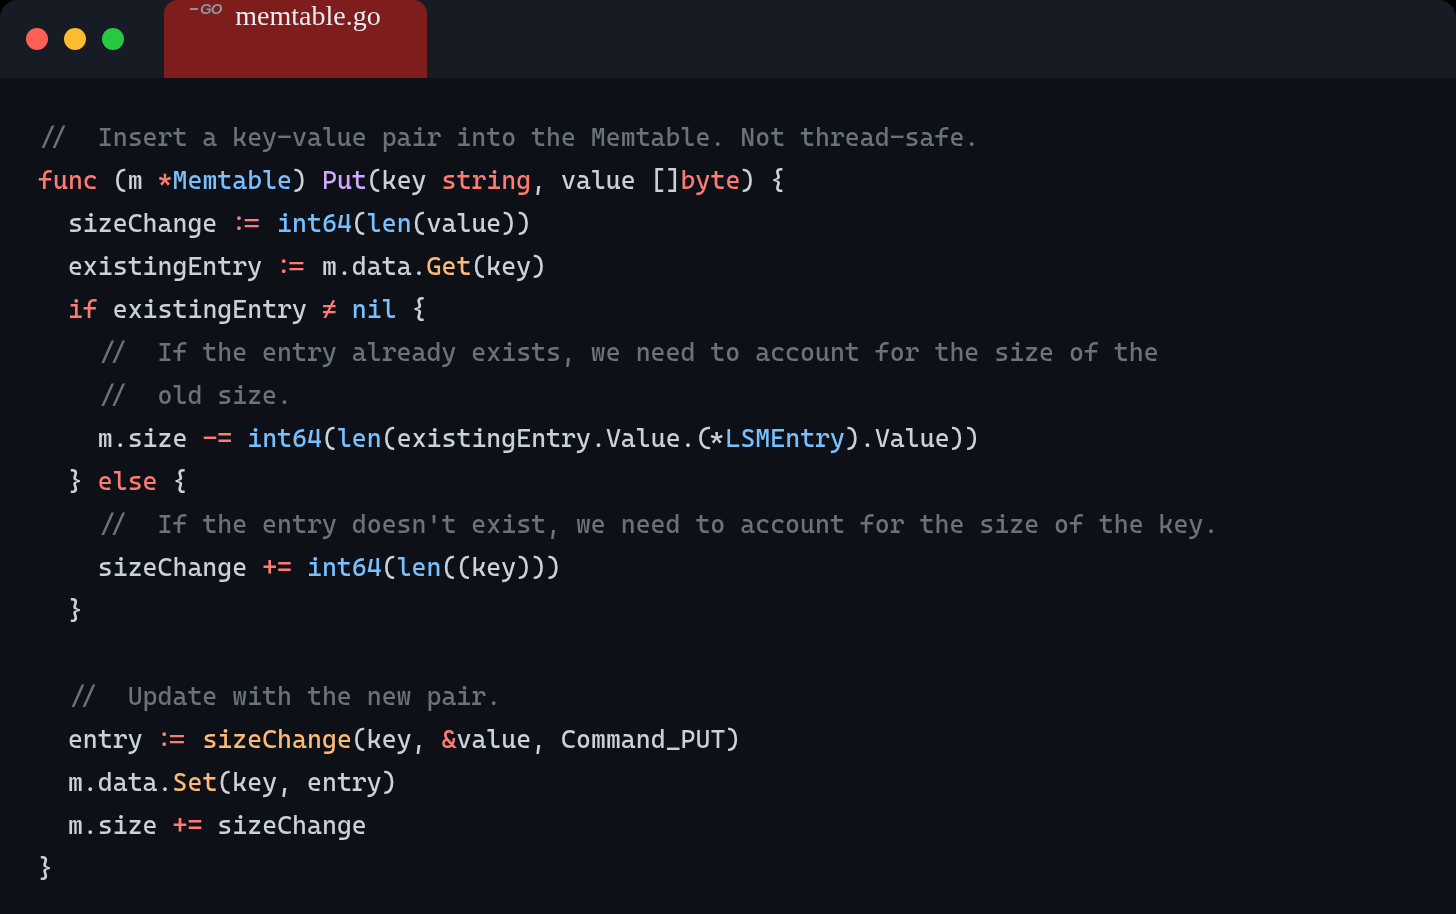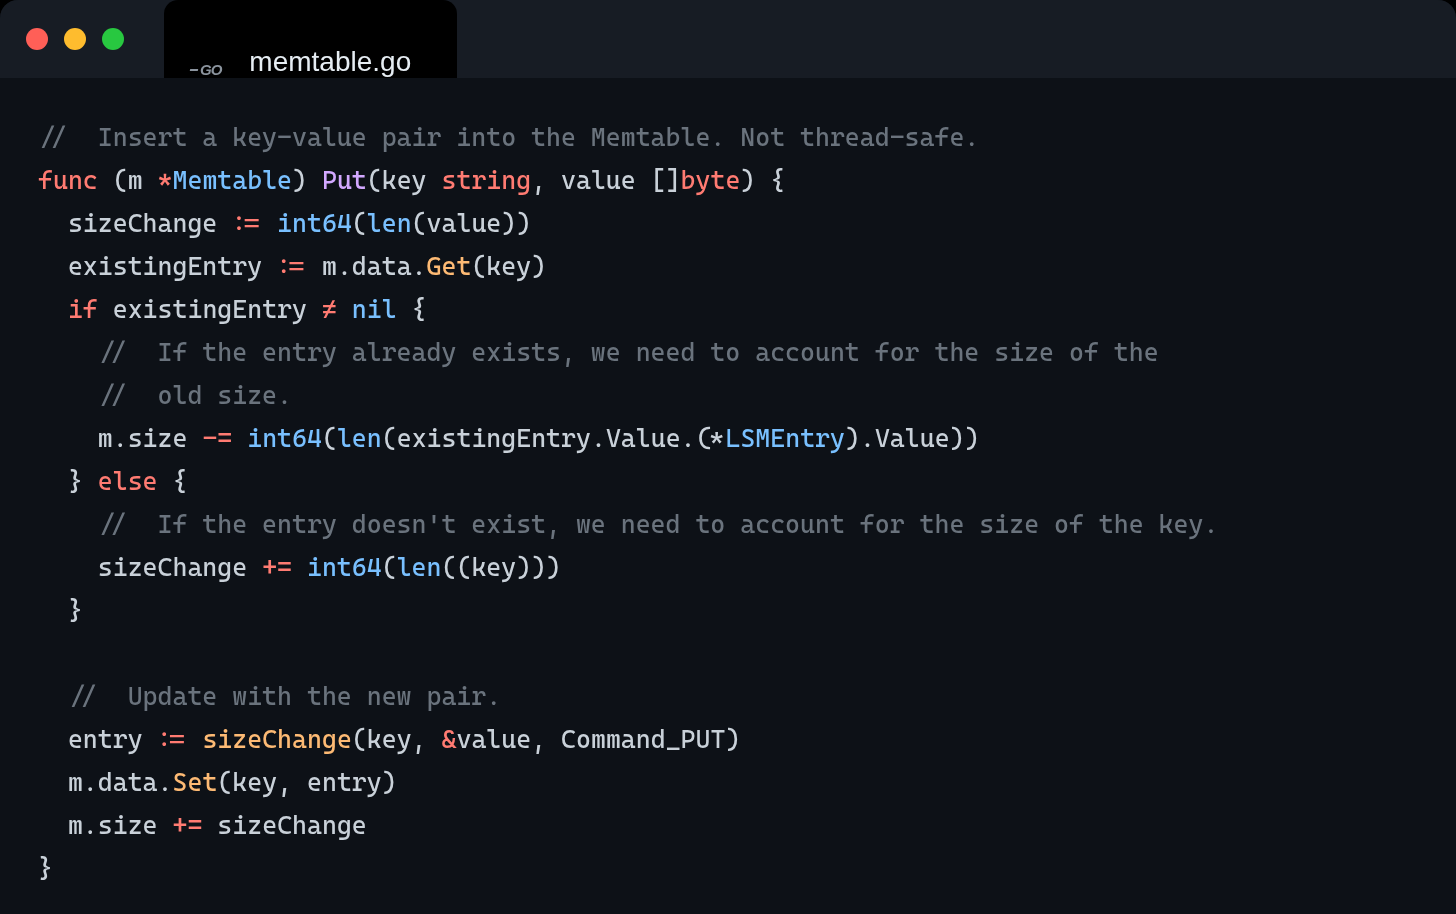--- a/index.html
+++ b/index.html
@@ -33,27 +33,27 @@
   }
   .traffic-light {
     width: 22px;
     height: 22px;
     border-radius: 50%;
   }
   .traffic-light.red    { background: #ff5f57; }
   .traffic-light.yellow { background: #febc2e; }
   .traffic-light.green  { background: #28c840; }
   .tab {
-    background: #000000;
+    background: #7f1d1d;
     height: 78px;
     border-radius: 14px 14px 0 0;
     display: flex;
-    align-items: flex-end;
+    align-items: flex-start;
     padding: 0 46px 0 26px;
-    gap: 28px;
+    gap: 14px;
     position: relative;
   }
   .go-icon {
     color: #8b949e;
     font-size: 15px;
     font-weight: 900;
     letter-spacing: -1px;
     font-style: italic;
     font-family: ui-sans-serif, Arial, sans-serif;
     display: inline-flex;
@@ -63,21 +63,21 @@
     content: "";
     display: inline-block;
     width: 8px;
     margin-right: 2px;
     border-top: 2px solid #8b949e;
     transform: skewX(-12deg);
   }
   .tab-title {
     color: #e6edf3;
     font-size: 28px;
-    font-family: Liberation Sans, sans-serif;
+    font-family: Liberation Serif, serif;
   }
   .code-area {
     padding: 38px 50px 50px 38px;
     font-size: 25.5px;
     line-height: 43px;
     white-space: pre;
     color: #c9d1d9;
     overflow-x: auto;
   }
   .tok-comment { color: #6a737d; }

